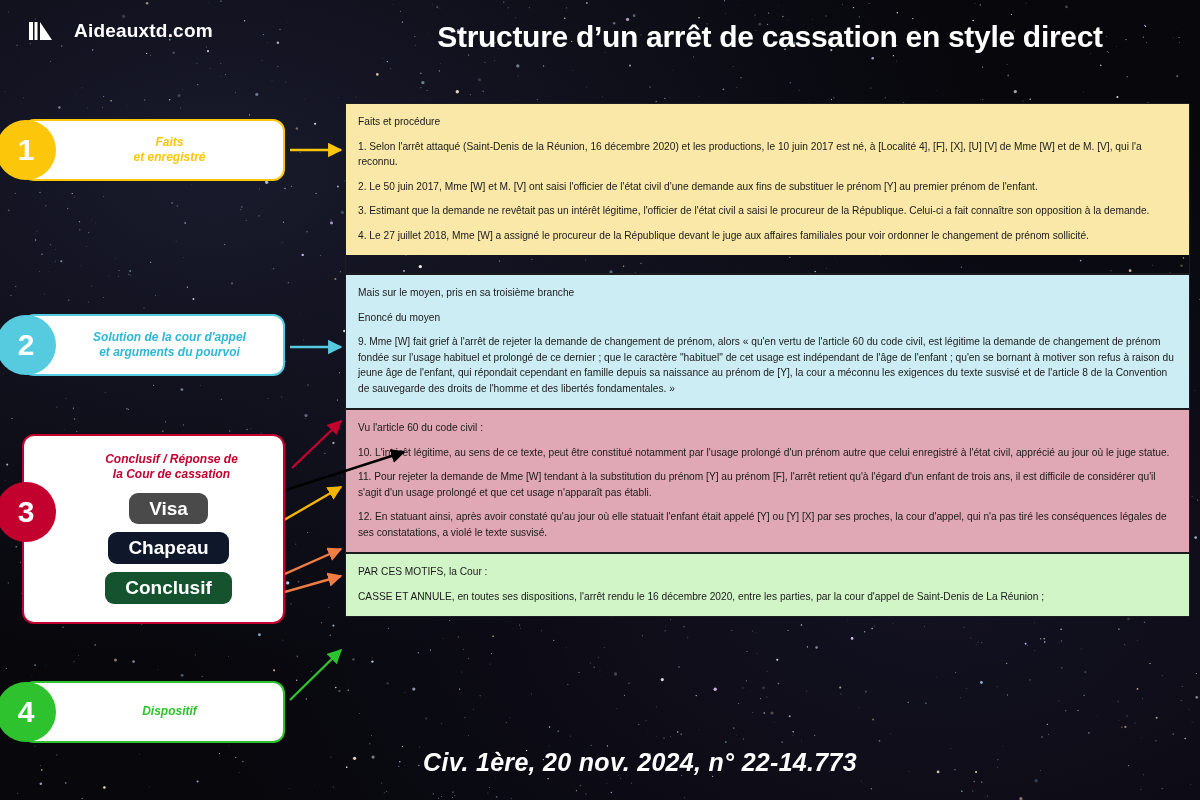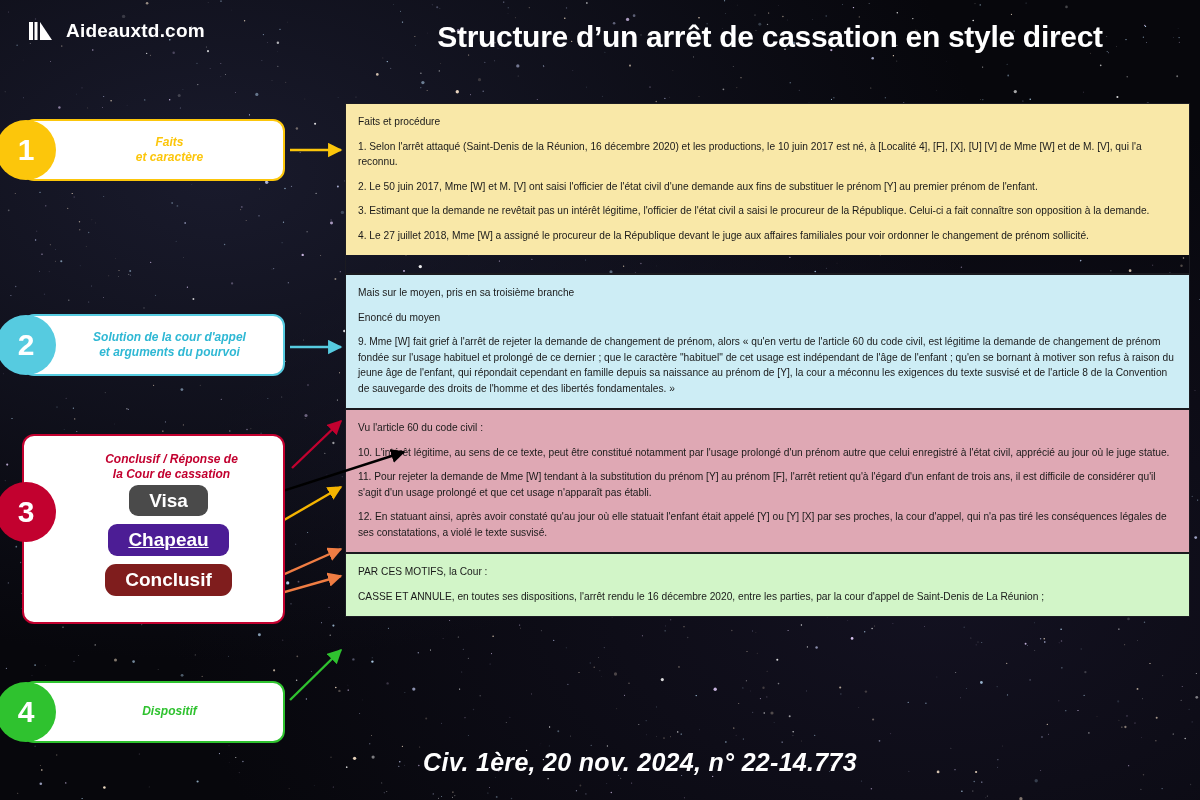--- a/index.html
+++ b/index.html
@@ -22,21 +22,21 @@
       radial-gradient(ellipse at 78% 74%, rgba(34,30,58,.45) 0%, rgba(5,5,10,0) 58%),
       #07070c;
     overflow: hidden;
   }
   #starlayer { position: absolute; inset: 0; }
 
   
   .logo-wrap {
     position: absolute;
     left: 28px; top: 20px;
-    display: flex; align-items: flex-start; gap: 12px;
+    display: flex; align-items: flex-start; gap: 20px;
   }
   .logo-mark { display: block; }
   .logo-text {
     color: #ffffff;
     font-size: 19px;
     font-weight: 700;
     letter-spacing: .2px;
     white-space: nowrap;
   }
   .deck-title {
@@ -118,39 +118,39 @@
   #step-3 {
     left: 22px; top: 434px; height: 190px;
     border-color: #C2012F;
     flex-direction: column;
     justify-content: flex-start;
     padding-top: 16px;
   }
   #step-3 .badge { background: #C2012F; top: 46px; transform: none; }
   #step-3 .step-label { color: #C2012F; padding-left: 52px; padding-right: 16px; }
   .tag-stack {
-    margin-top: 2px;
+    margin-top: 10px;
     display: flex;
     flex-direction: column;
     align-items: center;
     gap: 8px;
     width: 100%;
     padding-left: 30px;
   }
   .tag {
     color: #ffffff;
     font-size: 19px;
     font-weight: 800;
     border-radius: 9px;
     padding: 4px 20px;
     line-height: 1.25;
   }
   .tag-visa     { background: #4A4A4A; }
-  .tag-chapeau  { background: #4c1d95; text-decoration: underline; }
-  .tag-conclusif{ background: #7f1d1d; border-radius: 11px; }
+  .tag-chapeau  { background: #0f172a; }
+  .tag-conclusif{ background: #14532d; }
 
   #step-4 { left: 22px; top: 681px; height: 62px; border-color: #2FC22F; }
   #step-4 .badge { background: #2FC22F; }
   #step-4 .step-label { color: #2FC22F; }
 
   
   #connectors {
     position: absolute;
     inset: 0;
     z-index: 3;
@@ -1729,21 +1729,21 @@
 
     <line x1="215" y1="612" x2="341" y2="576" stroke="#F07D43" stroke-width="2.4" marker-end="url(#ah-orange)"></line>
 
     <line x1="290" y1="700" x2="341" y2="650" stroke="#2FC22F" stroke-width="2.4" marker-end="url(#ah-green)"></line>
   </svg>
 
   <div class="step" id="step-1">
     <div class="badge">1</div>
     <div class="step-label">
       <span>Faits</span><br>
-      <span>et caractère</span>
+      <span>et enregistré</span>
     </div>
   </div>
 
   <div class="step" id="step-2">
     <div class="badge">2</div>
     <div class="step-label">
       <span>Solution de la cour d'appel</span><br>
       <span>et arguments du pourvoi</span>
     </div>
   </div>

